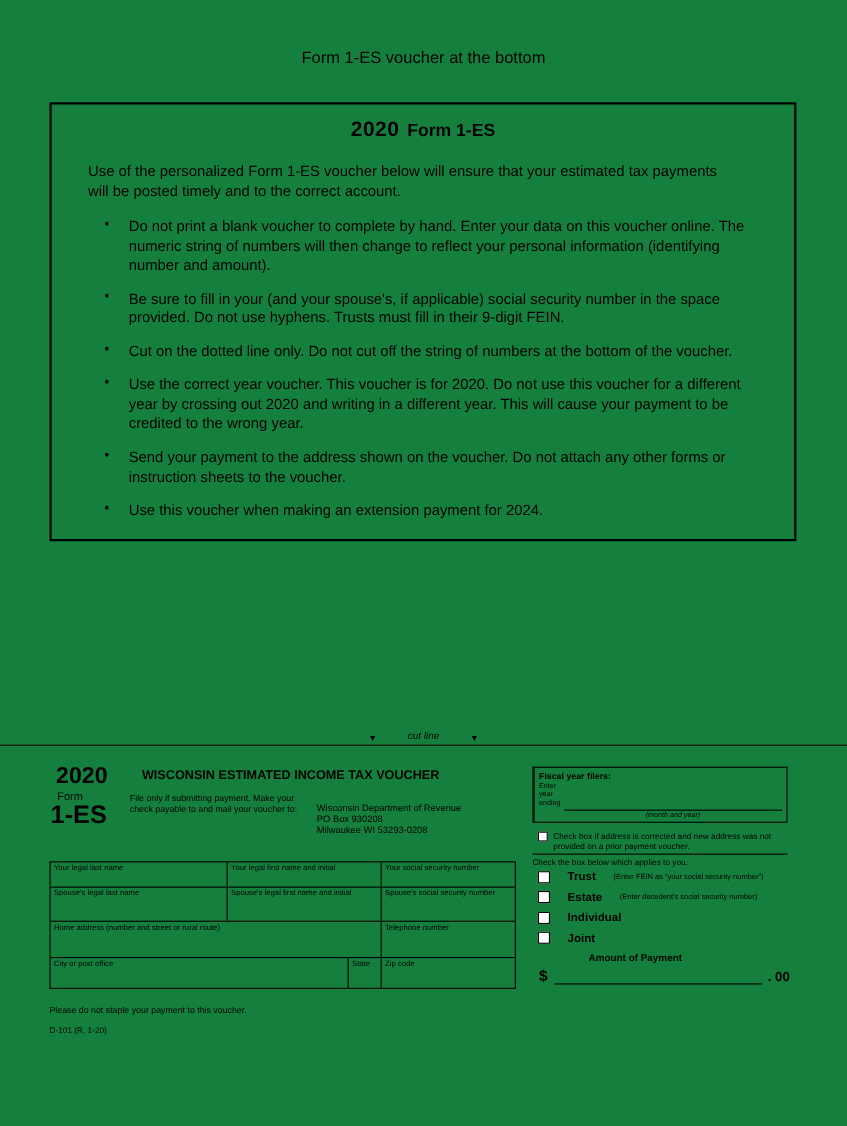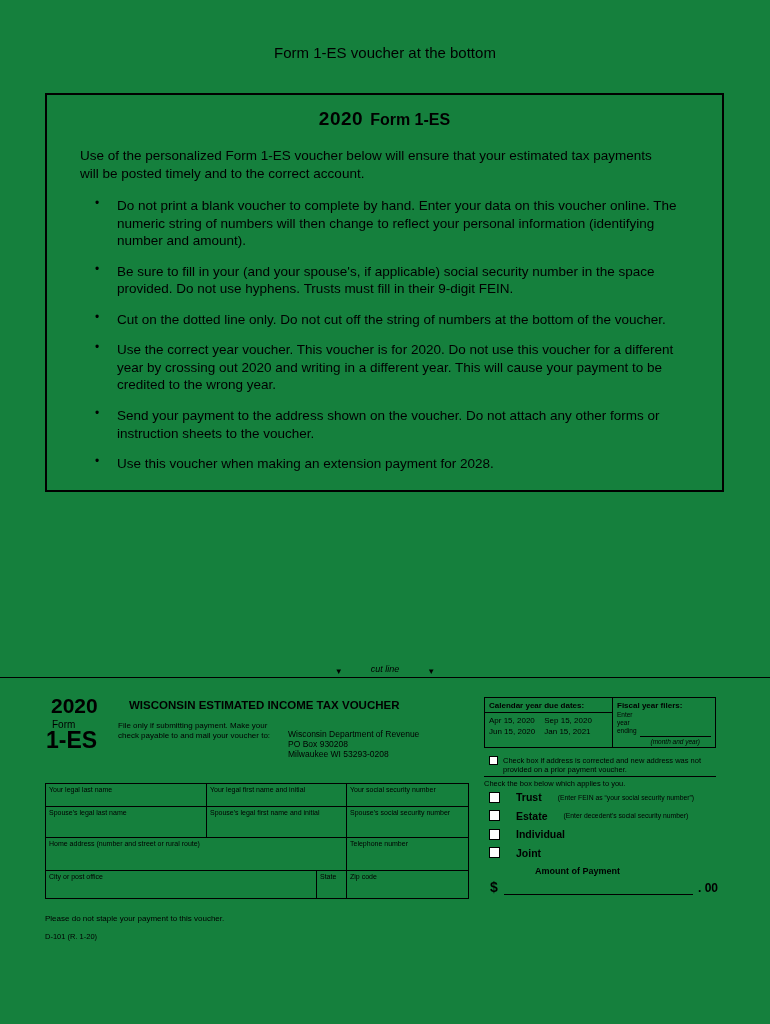--- a/index.html
+++ b/index.html
@@ -94,21 +94,21 @@
     <div class="instr-heading">
       <span class="yr">2020</span><span class="fm">Form 1-ES</span>
     </div>
     <div class="instr-intro">Use of the personalized Form 1-ES voucher below will ensure that your estimated tax payments will be posted timely and to the correct account.</div>
     <ul class="instr-bullets">
       <li>Do not print a blank voucher to complete by hand. Enter your data on this voucher online. The numeric string of numbers will then change to reflect your personal information  (identifying number and amount).</li>
       <li>Be sure to fill in your (and your spouse's, if applicable) social security number in the space provided.  Do not use hyphens. Trusts must fill in their 9-digit FEIN.</li>
       <li>Cut on the dotted line only.  Do not cut off the string of numbers at the bottom of the voucher.</li>
       <li>Use the correct year voucher. This voucher is for 2020. Do not use this voucher for a different year by crossing out  2020  and writing in a different year.  This will cause your payment to be credited to the wrong year.</li>
       <li>Send your payment to the address shown on the voucher. Do not attach any other forms or instruction sheets to the voucher.</li>
-      <li>Use this voucher when making an extension payment for 2028.</li>
+      <li>Use this voucher when making an extension payment for 2024.</li>
     </ul>
   </div>
 
   <div class="cut-marker">
     <span class="tri left">▼</span><span class="cut-label">cut line</span><span class="tri right">▼</span>
   </div>
   <div class="cut-line"></div>
 
   <div class="v-year">2020</div>
   <div class="v-form-word">Form</div>
@@ -116,33 +116,20 @@
 
   <div class="v-title">WISCONSIN ESTIMATED INCOME TAX VOUCHER</div>
   <div class="v-filenote">File only if submitting payment. Make your check payable to and mail your voucher to:</div>
   <div class="v-revaddr">
     <div>Wisconsin Department of Revenue</div>
     <div>PO Box 930208</div>
     <div>Milwaukee WI  53293-0208</div>
   </div>
 
   <div class="due-box">
-    <div class="due-left">
-      <div class="due-head">Calendar year due dates:</div>
-      <div class="due-dates">
-        <div>
-          <div>Apr 15, 2020</div>
-          <div>Jun 15, 2020</div>
-        </div>
-        <div>
-          <div>Sep 15, 2020</div>
-          <div>Jan 15, 2021</div>
-        </div>
-      </div>
-    </div>
     <div class="due-right">
       <div class="fiscal-head">Fiscal year filers:</div>
       <div class="fiscal-body">
         <div class="fiscal-words">
           <div>Enter</div>
           <div>year</div>
           <div>ending</div>
         </div>
         <div class="fiscal-blank-wrap">
           <div class="fiscal-blank"></div>

